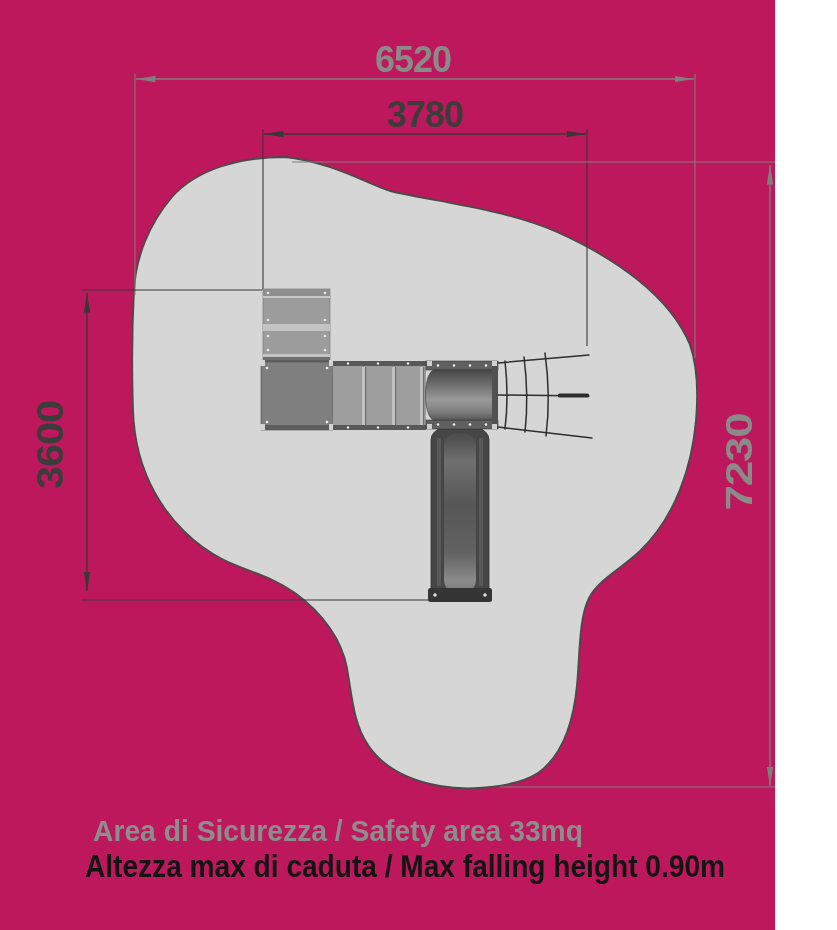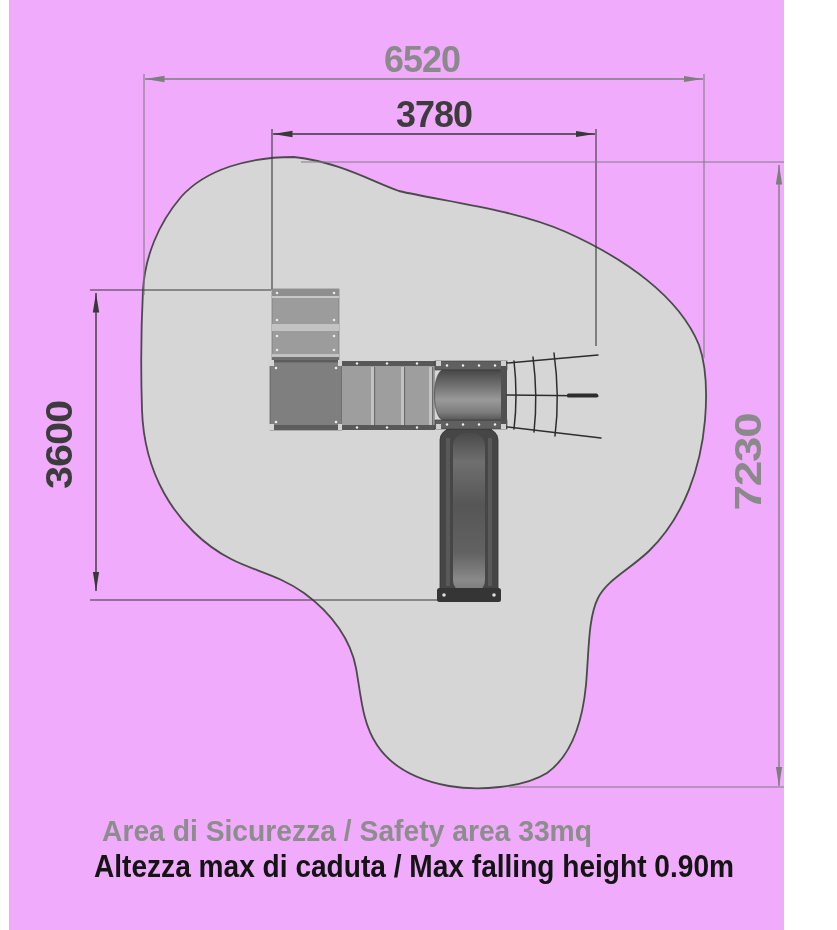--- a/index.html
+++ b/index.html
@@ -1,22 +1,21 @@
 <!DOCTYPE html>
 <html><head>
 <meta charset="utf-8">
 <style>
   html,body{margin:0;padding:0;background:#ffffff;}
   .stage{
     position:relative;
     width:775px;height:930px;
-    background:#f0abfc;
+    background:#be185d;
     font-family:"Liberation Sans",sans-serif;
     overflow:hidden;
-    margin-left:9px;
   }
   svg text{font-family:"Liberation Sans",sans-serif;}
   .dim-num{font-weight:bold;font-size:37px;letter-spacing:-1px;}
   .dim-num.gray{fill:#8a8a8a;}
   .dim-num.dark{fill:#3c3c3c;}
   .cap1{font-weight:bold;font-size:29px;fill:#8d8d8d;}
   .cap2{font-weight:bold;font-size:31px;fill:#141414;}
   .dimline-g{stroke:#7e7e7e;stroke-width:1.4;fill:none;}
   .dimline-d{stroke:#383838;stroke-width:1.4;fill:none;}
   .extline-g{stroke:#7e7e7e;stroke-width:1.1;fill:none;}

